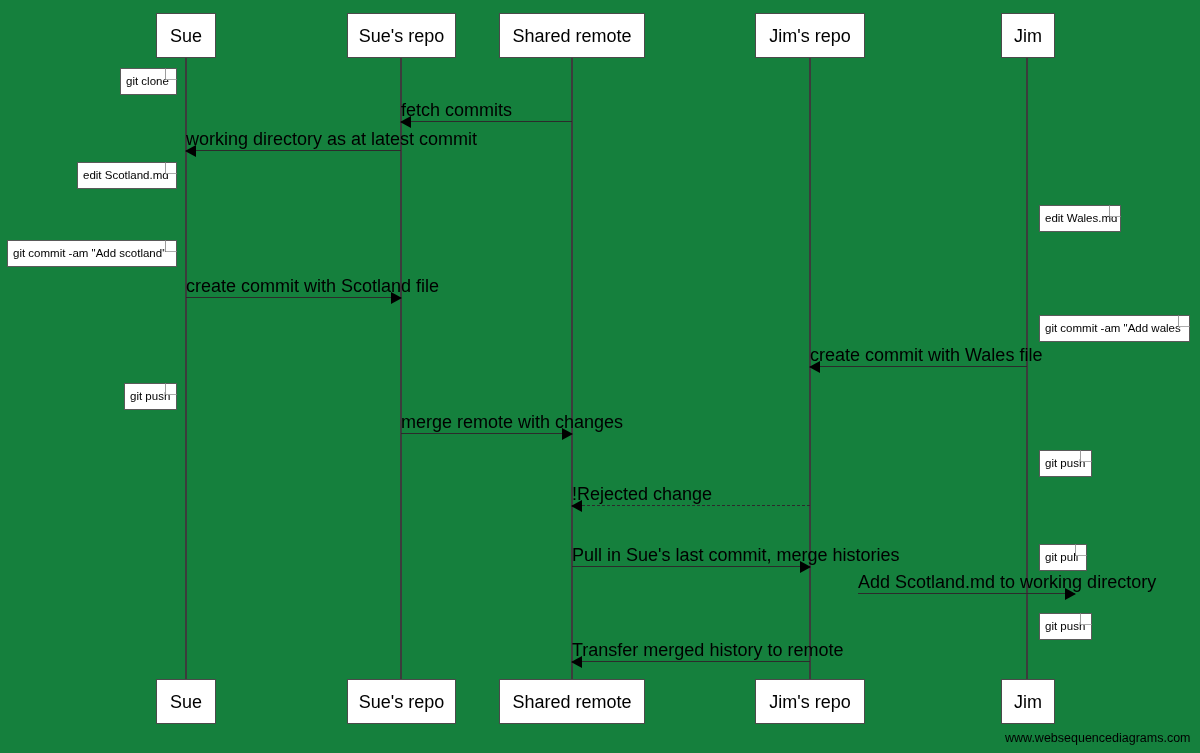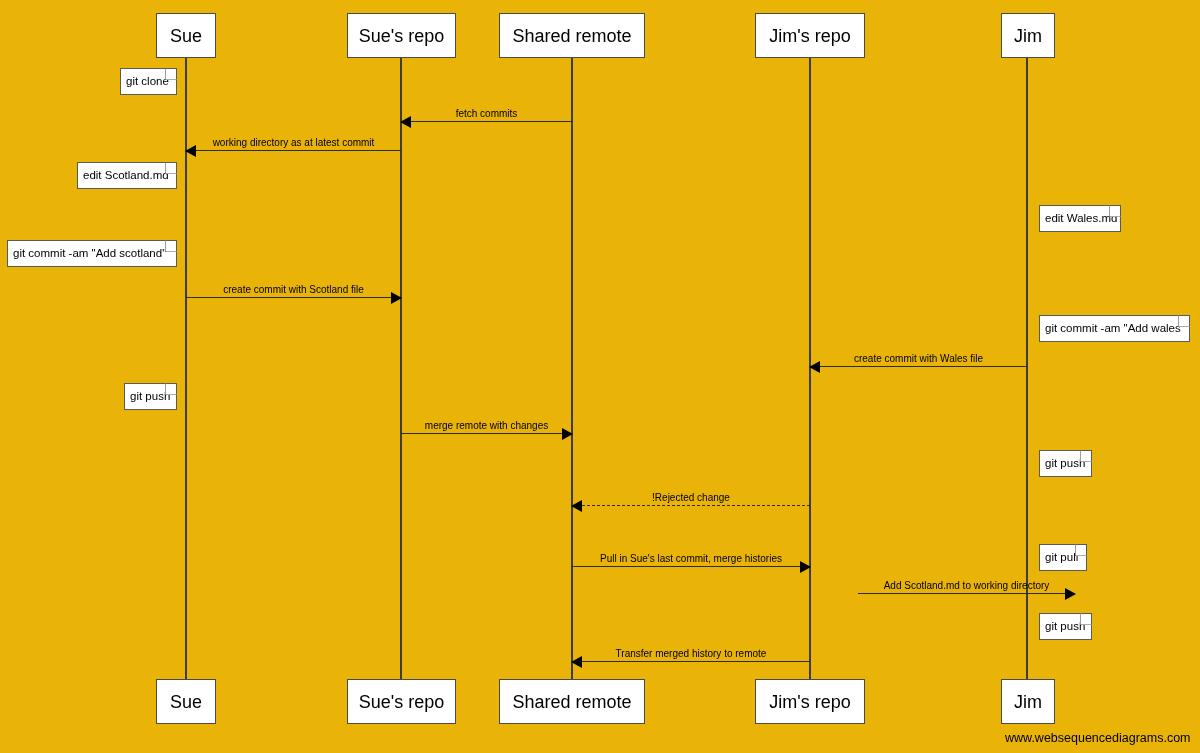--- a/index.html
+++ b/index.html
@@ -9,21 +9,21 @@
     background: #ffffff;
   }
   body {
     font-family: "Liberation Sans", sans-serif;
     color: #000000;
   }
   #canvas {
     position: relative;
     width: 1200px;
     height: 753px;
-    background: #eab308;
+    background: #15803d;
     overflow: hidden;
   }
   
   .actor-box {
     position: absolute;
     box-sizing: border-box;
     border: 1.6px solid #4a4a4a;
     background: #ffffff;
     display: flex;
     align-items: center;
@@ -89,22 +89,22 @@
     border-left: 11px solid #000000;
   }
   .msg.to-left .head {
     left: -1px;
     border-right: 11px solid #000000;
   }
   .msg .label {
     position: absolute;
     bottom: 3px;
     width: 100%;
-    text-align: center;
-    font-size: 10px;
+    text-align: left;
+    font-size: 18px;
     line-height: 1;
     color: #000;
     white-space: nowrap;
   }
   
   #watermark {
     position: absolute;
     font-size: 12.5px;
     color: #000;
     white-space: nowrap;

